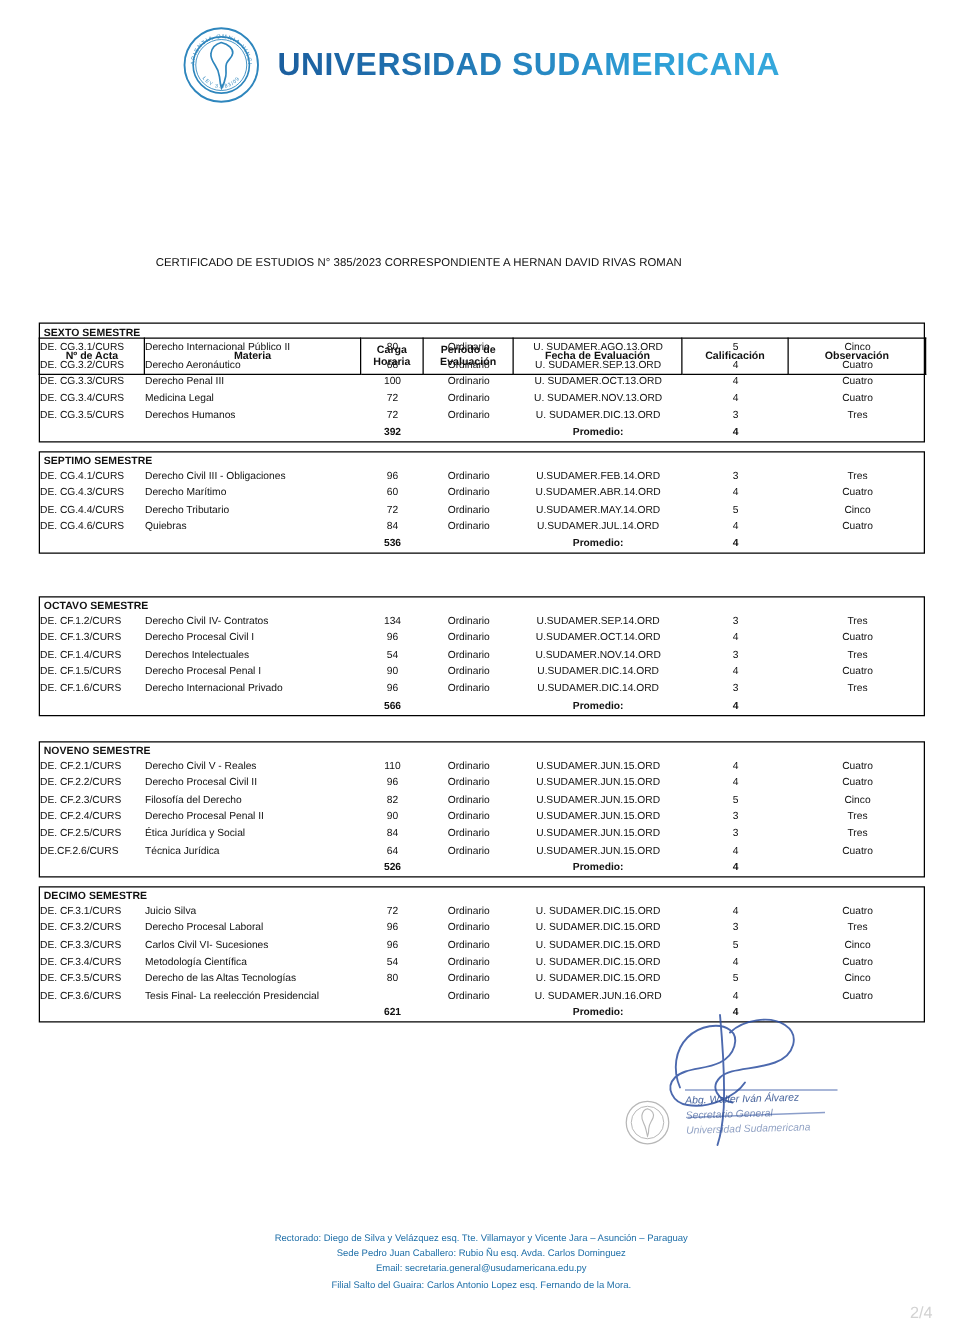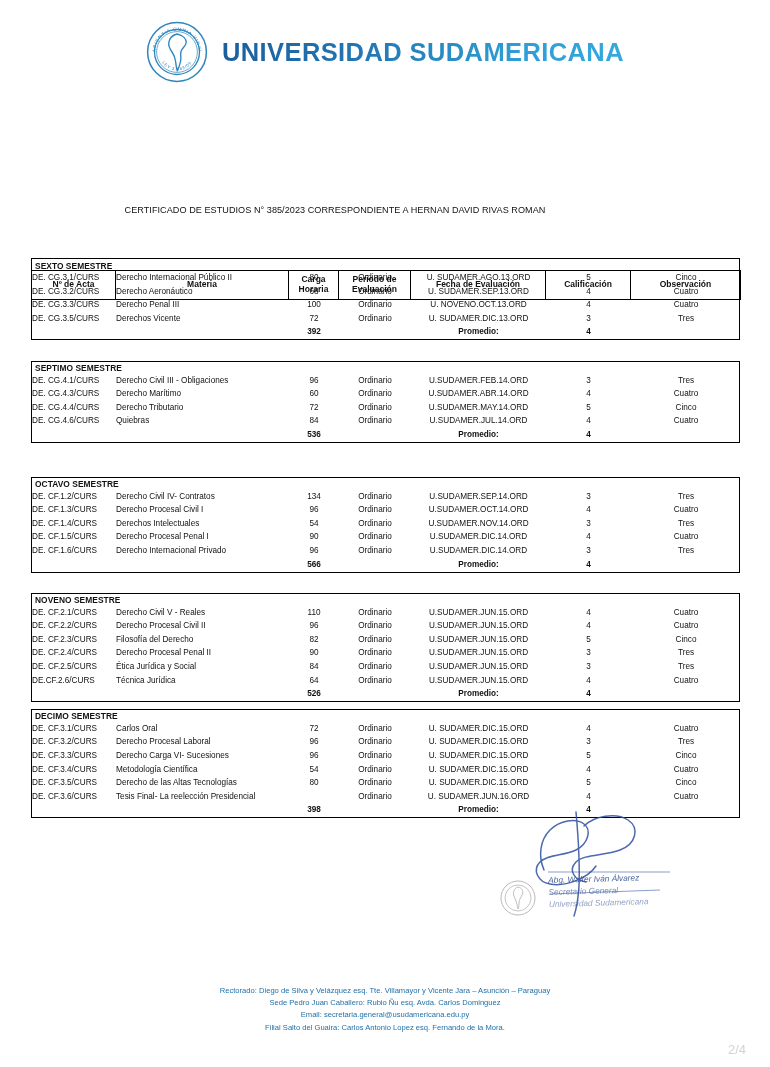--- a/index.html
+++ b/index.html
@@ -273,27 +273,36 @@
             <td class="per">Ordinario</td>
             <td class="fecha">U. SUDAMER.SEP.13.ORD</td>
             <td class="cal">4</td>
             <td class="obs">Cuatro</td>
           </tr>
           <tr>
             <td class="acta">DE. CG.3.3/CURS</td>
             <td class="mat">Derecho Penal III</td>
             <td class="carga">100</td>
             <td class="per">Ordinario</td>
-            <td class="fecha">U. NOVENO.OCT.13.ORD</td>
+            <td class="fecha">U. SUDAMER.OCT.13.ORD</td>
+            <td class="cal">4</td>
+            <td class="obs">Cuatro</td>
+          </tr>
+          <tr>
+            <td class="acta">DE. CG.3.4/CURS</td>
+            <td class="mat">Medicina Legal</td>
+            <td class="carga">72</td>
+            <td class="per">Ordinario</td>
+            <td class="fecha">U. SUDAMER.NOV.13.ORD</td>
             <td class="cal">4</td>
             <td class="obs">Cuatro</td>
           </tr>
           <tr>
             <td class="acta">DE. CG.3.5/CURS</td>
-            <td class="mat">Derechos Vicente</td>
+            <td class="mat">Derechos Humanos</td>
             <td class="carga">72</td>
             <td class="per">Ordinario</td>
             <td class="fecha">U. SUDAMER.DIC.13.ORD</td>
             <td class="cal">3</td>
             <td class="obs">Tres</td>
           </tr>
           <tr class="total-row">
             <td></td>
             <td></td>
             <td class="carga">392</td>
@@ -523,39 +532,39 @@
           <col style="width: 173px;">
           <col style="width: 50px;">
           <col style="width: 72px;">
           <col style="width: 135px;">
           <col style="width: 85px;">
           <col style="width: 110px;">
         </colgroup>
         <tbody>
           <tr>
             <td class="acta">DE. CF.3.1/CURS</td>
-            <td class="mat">Carlos Oral</td>
+            <td class="mat">Juicio Silva</td>
             <td class="carga">72</td>
             <td class="per">Ordinario</td>
             <td class="fecha">U. SUDAMER.DIC.15.ORD</td>
             <td class="cal">4</td>
             <td class="obs">Cuatro</td>
           </tr>
           <tr>
             <td class="acta">DE. CF.3.2/CURS</td>
             <td class="mat">Derecho Procesal Laboral</td>
             <td class="carga">96</td>
             <td class="per">Ordinario</td>
             <td class="fecha">U. SUDAMER.DIC.15.ORD</td>
             <td class="cal">3</td>
             <td class="obs">Tres</td>
           </tr>
           <tr>
             <td class="acta">DE. CF.3.3/CURS</td>
-            <td class="mat">Derecho Carga VI- Sucesiones</td>
+            <td class="mat">Carlos Civil VI- Sucesiones</td>
             <td class="carga">96</td>
             <td class="per">Ordinario</td>
             <td class="fecha">U. SUDAMER.DIC.15.ORD</td>
             <td class="cal">5</td>
             <td class="obs">Cinco</td>
           </tr>
           <tr>
             <td class="acta">DE. CF.3.4/CURS</td>
             <td class="mat">Metodología Científica</td>
             <td class="carga">54</td>
@@ -578,21 +587,21 @@
             <td class="mat">Tesis Final- La reelección Presidencial</td>
             <td class="carga"></td>
             <td class="per">Ordinario</td>
             <td class="fecha">U. SUDAMER.JUN.16.ORD</td>
             <td class="cal">4</td>
             <td class="obs">Cuatro</td>
           </tr>
           <tr class="total-row">
             <td></td>
             <td></td>
-            <td class="carga">398</td>
+            <td class="carga">621</td>
             <td></td>
             <td class="prom-label">Promedio:</td>
             <td class="prom-val">4</td>
             <td></td>
           </tr>
         </tbody>
       </table>
     </div>
   </div>
 

